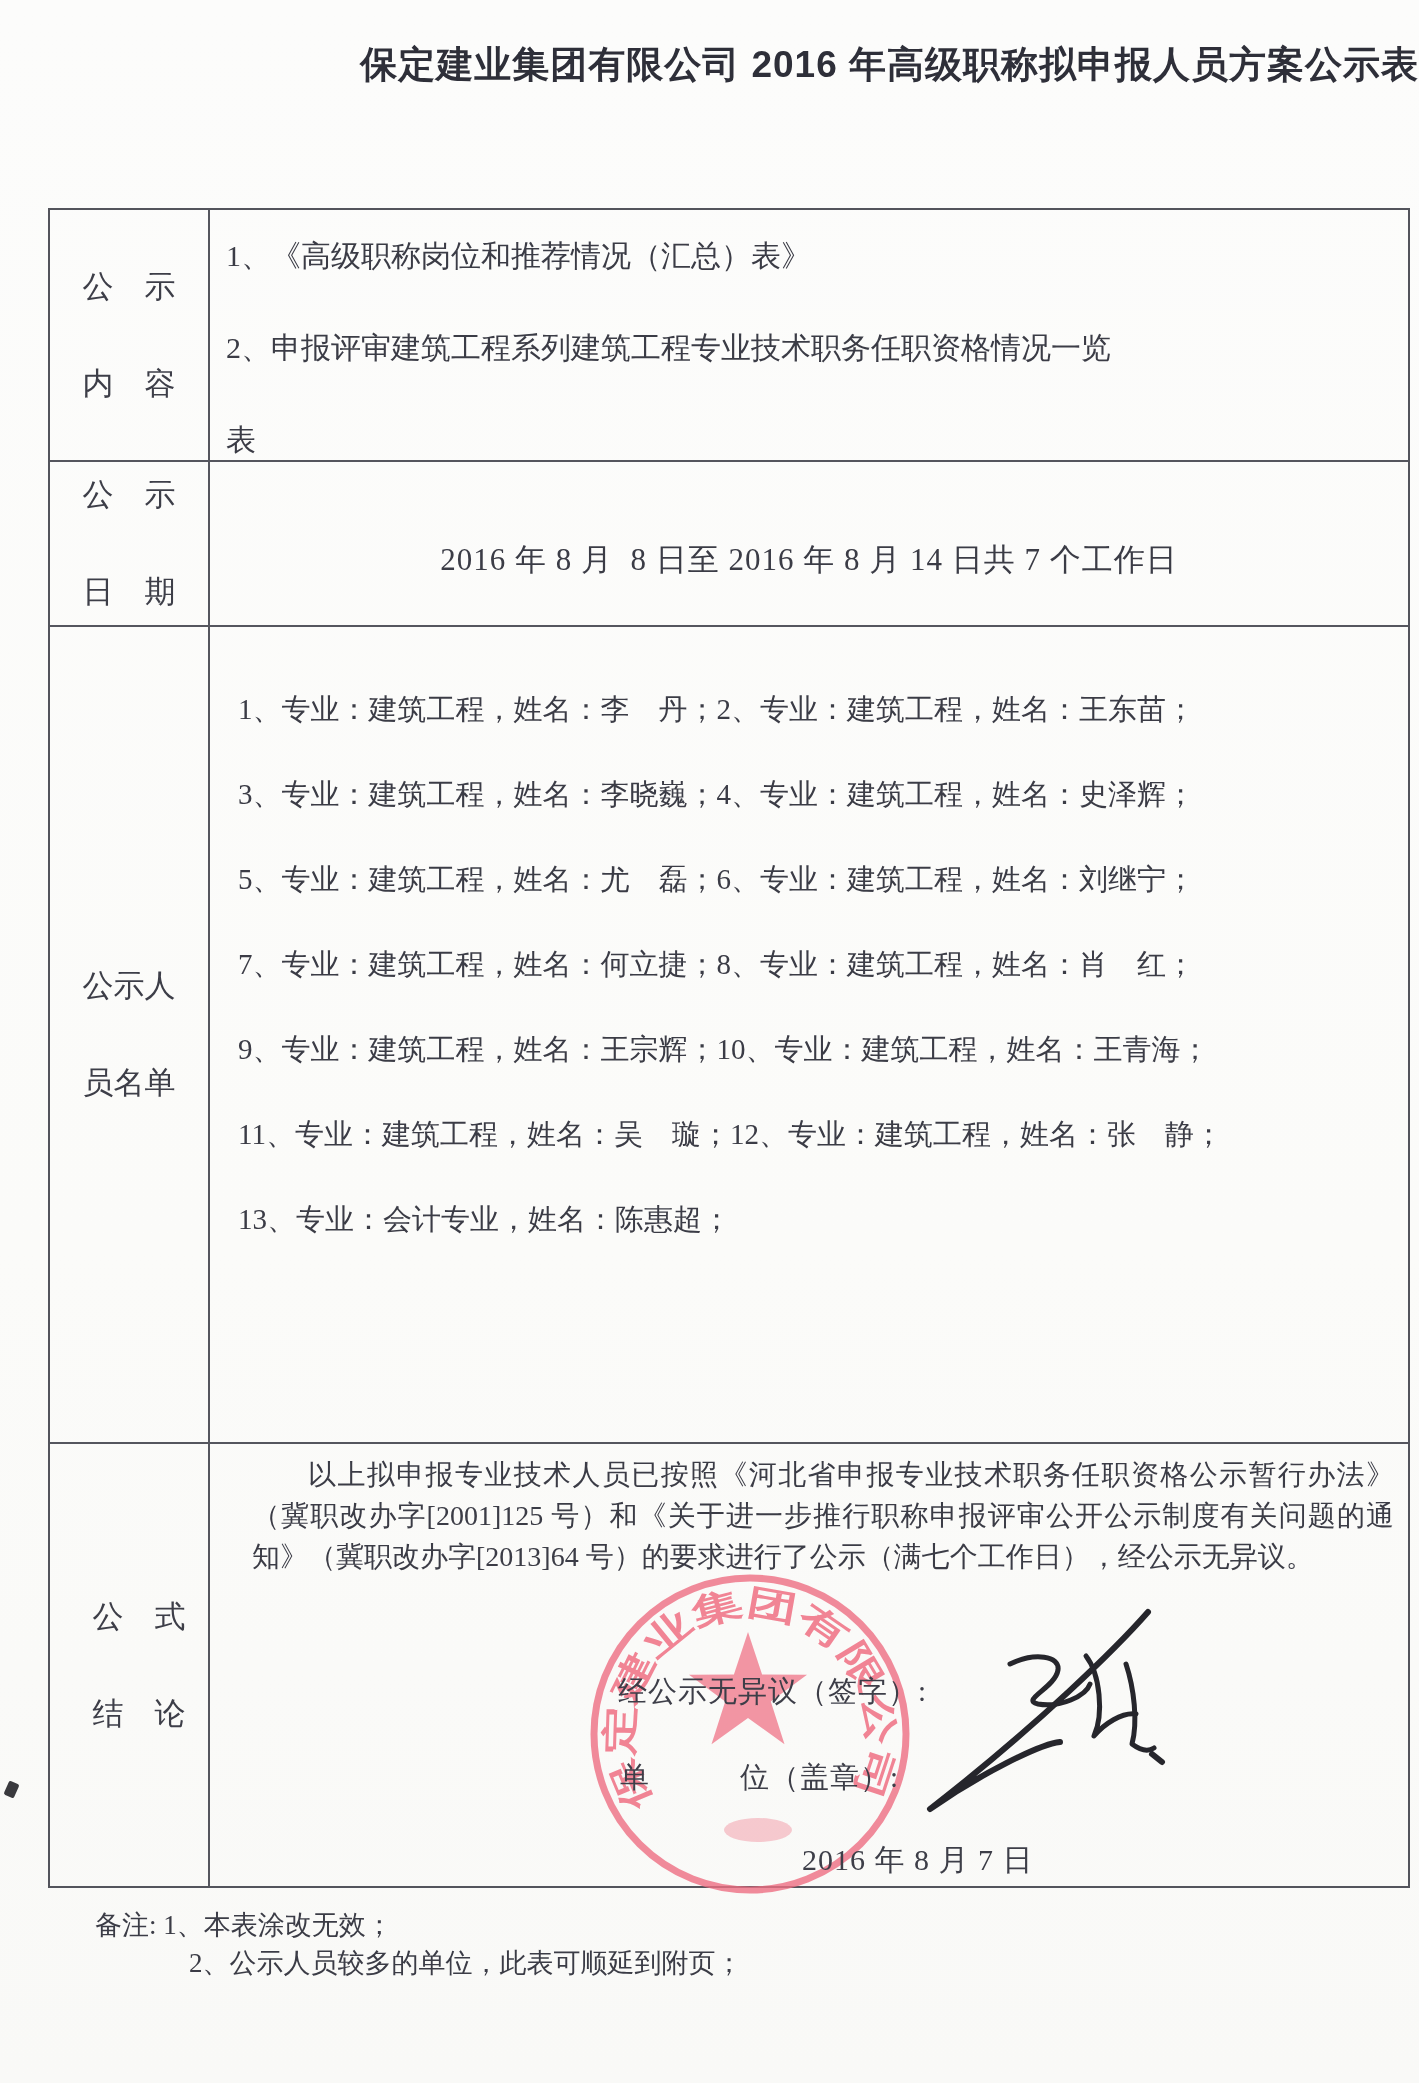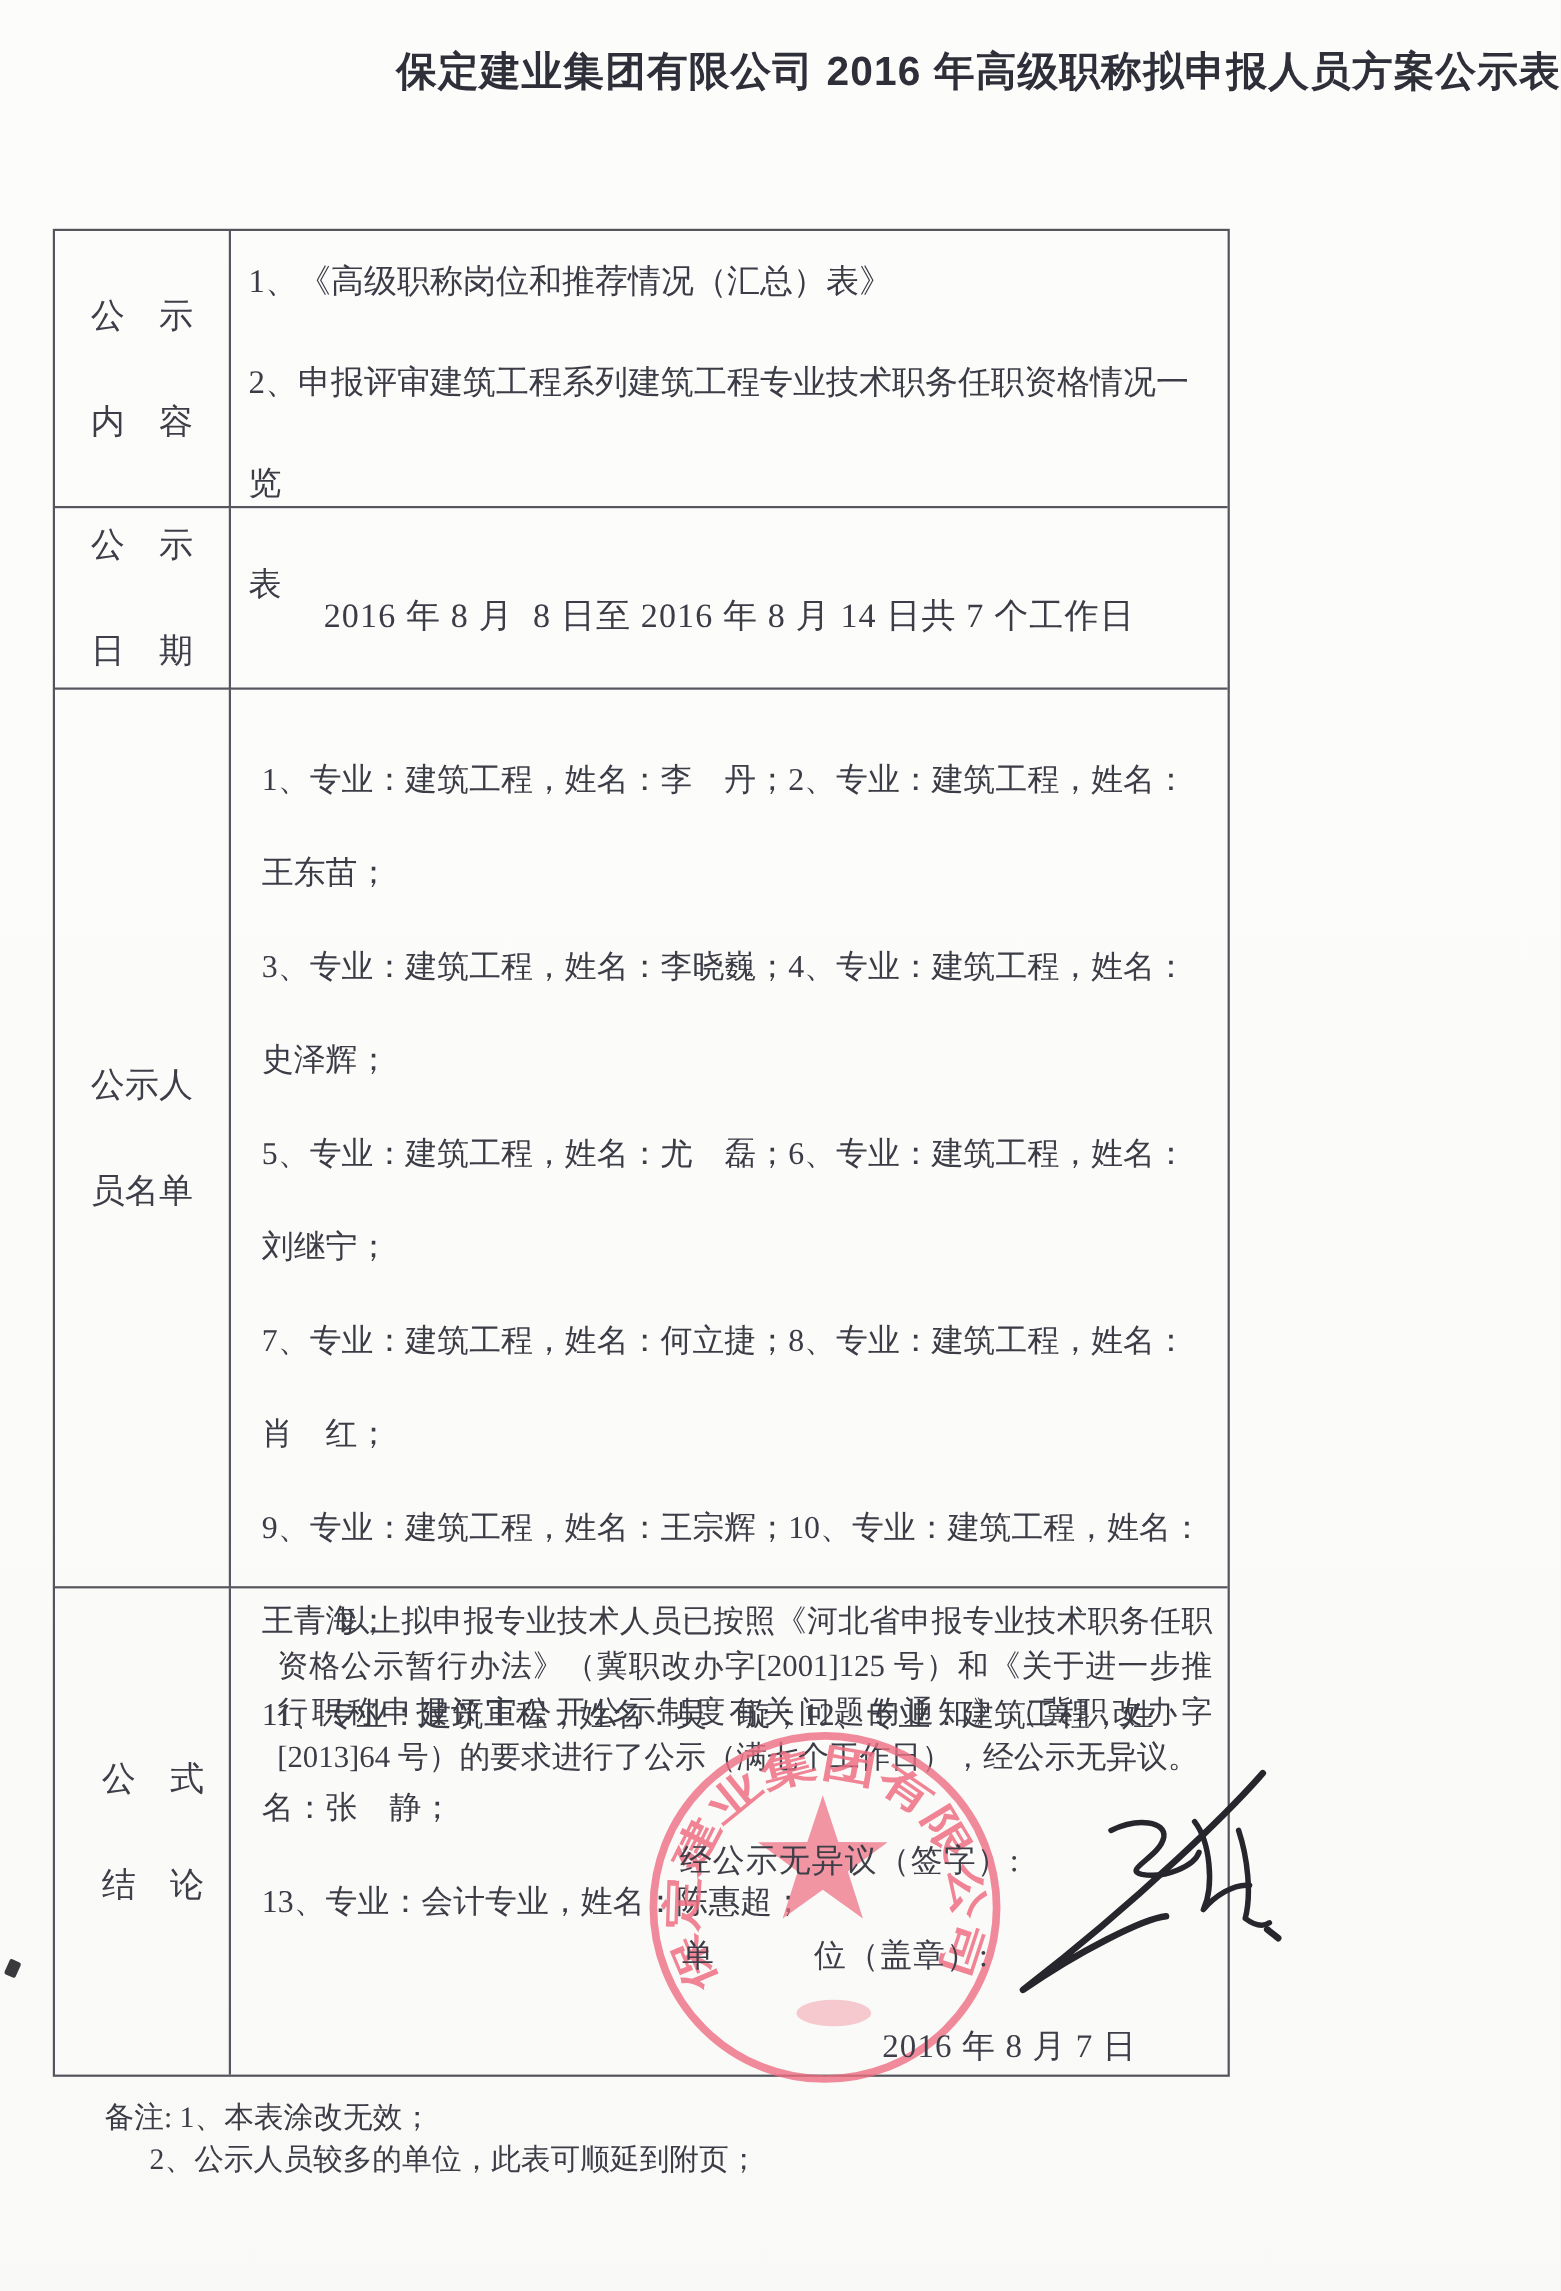--- a/index.html
+++ b/index.html
@@ -21,21 +21,21 @@
     font-family: "Liberation Sans", "DejaVu Sans", sans-serif;
     font-weight: 700;
     font-size: 37px;
     letter-spacing: 1px;
     color: #2e2f39;
     white-space: pre-wrap;
   }
   .doc-table {
     position: absolute;
     left: 48px; top: 208px;
-    width: 1070px; height: 1680px;
+    width: 1362px; height: 1680px;
     border: 2px solid #53545c;
     display: grid;
     grid-template-columns: 160px 1fr;
     grid-template-rows: 252px 165px 817px 1fr;
   }
   .cell { border-color:#55565e; }
   .label-cell {
     border-right: 2px solid #55565e;
     border-bottom: 2px solid #55565e;
     display: flex;
@@ -71,21 +71,21 @@
   .sign-date  { left: 572px; top: 396px; font-size: 30px; }
   .stamp-svg { position: absolute; left: 350px; top: 118px; pointer-events: none; }
   .signature-svg { position: absolute; left: 660px; top: 160px; pointer-events: none; }
   .notes {
     position: absolute;
     left: 95px; top: 1906px;
     font-size: 27px;
     line-height: 38px;
     color: #3b3c46;
   }
-  .notes .indent { margin-left: 41px; }
+  .notes .indent { margin-left: 94px; }
   .speck {
     position: absolute; left: 6px; top: 1782px;
     width: 11px; height: 15px;
     background: #3a3a3e; border-radius: 2px;
     transform: rotate(24deg);
   }
 </style>
 </head>
 <body>
 

